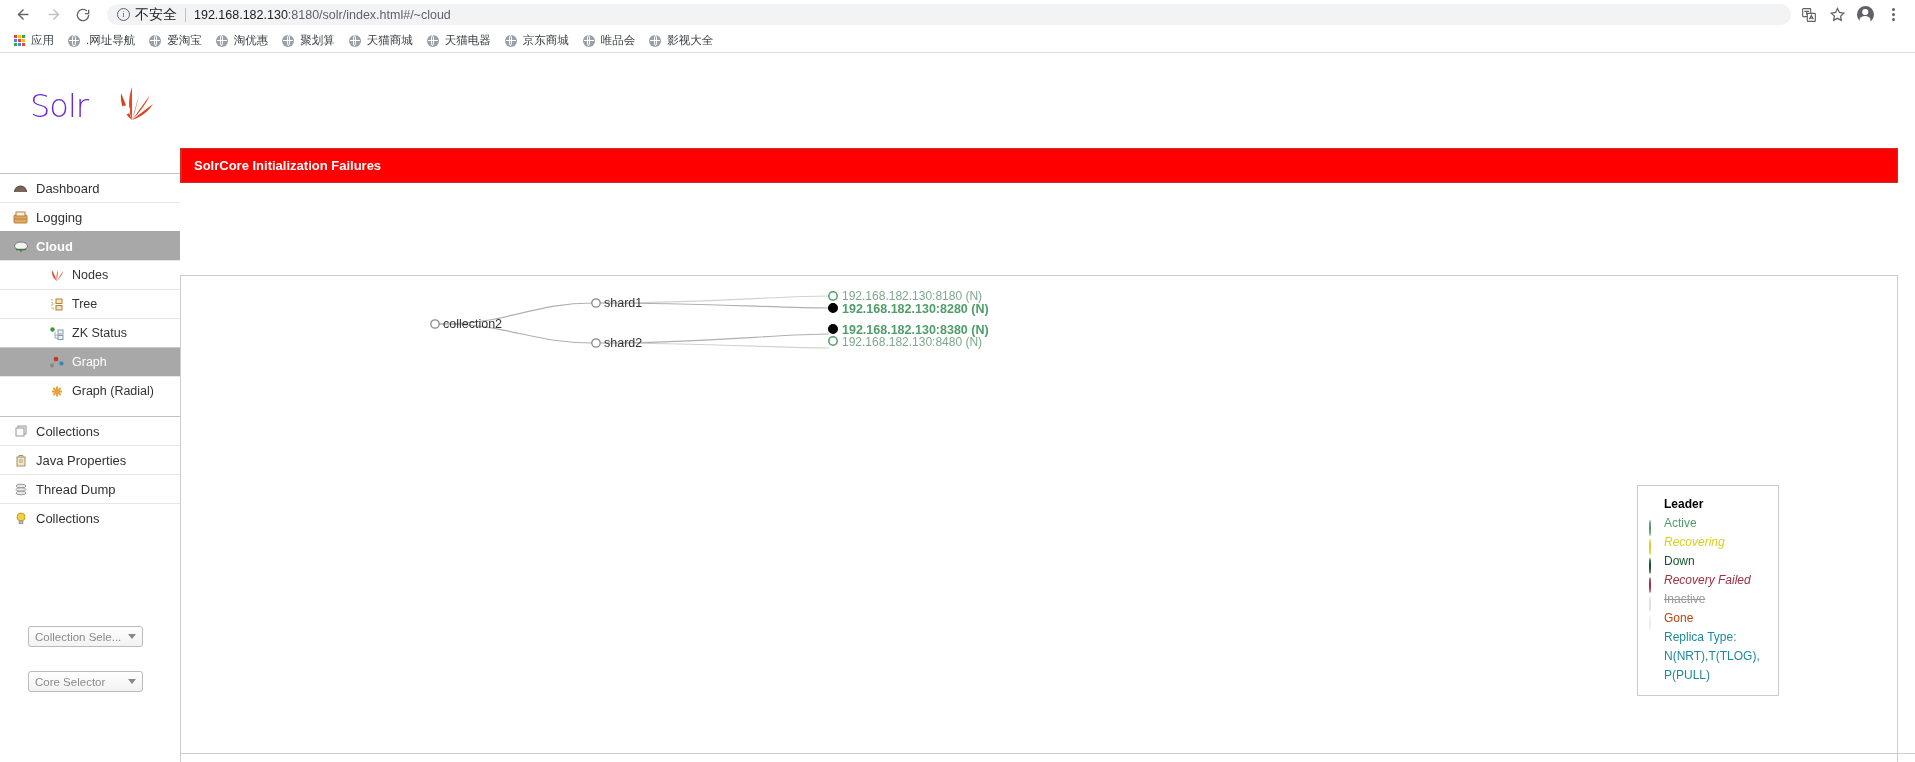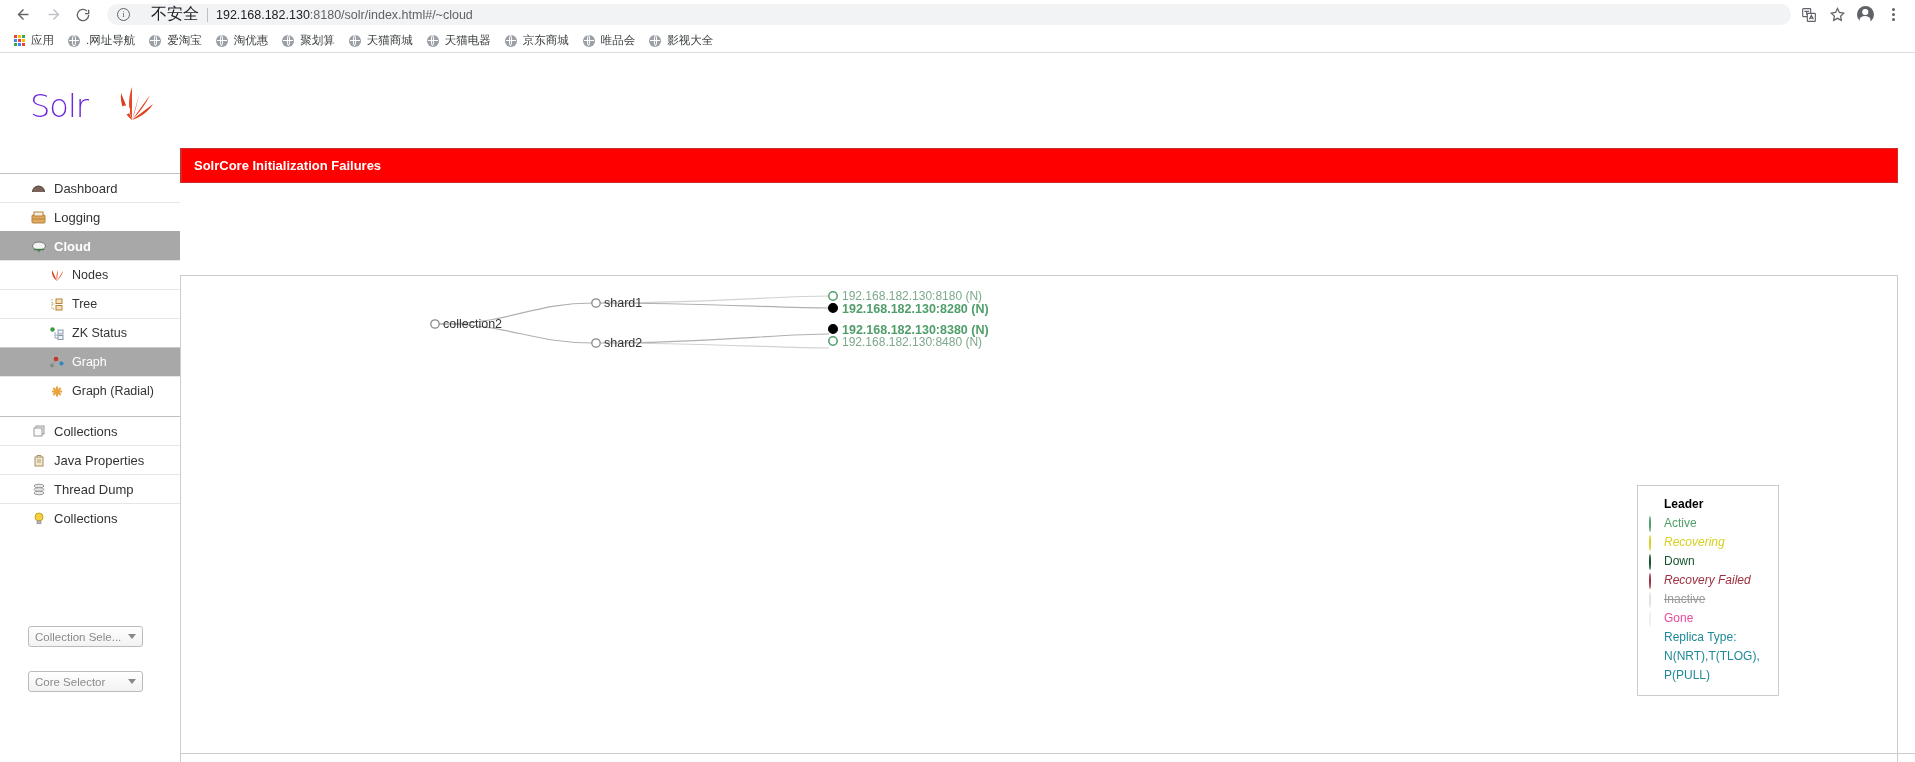--- a/index.html
+++ b/index.html
@@ -47,23 +47,23 @@
     border: 1.2px solid #5f6368;
     border-radius: 50%;
     color: #5f6368;
     font-size: 9px;
     line-height: 11px;
     text-align: center;
     font-family: "Liberation Serif", serif;
     flex: 0 0 auto;
   }
   .omni-security-text {
-    font-size: 16px;
+    font-size: 14px;
     color: #202124;
-    margin-left: 21px;
+    margin-left: 5px;
     white-space: nowrap;
   }
   .omni-divider {
     width: 1px; height: 14px;
     background: #bdc1c6;
     margin: 0 8px;
     flex: 0 0 auto;
   }
   .omni-url {
     font-size: 12.5px;
@@ -202,21 +202,21 @@
   .nav {
     position: absolute;
     left: 0; top: 120px;
     width: 180px;
     font-size: 13px;
   }
   .nav-row {
     display: flex;
     align-items: center;
     height: 29px;
-    padding-left: 30px;
+    padding-left: 12px;
     color: #333333;
     border-top: 1px solid #e6e6e6;
     position: relative;
   }
   .nav-row.first { border-top: 1px solid #c0c0c0; }
   .nav-row.sub {
     padding-left: 48px;
     font-size: 12.5px;
   }
   .nav-row.active {
@@ -308,21 +308,21 @@
     bottom: 82px;
     width: 142px;
     border: 1px solid #cccccc;
     background: #ffffff;
     padding: 9px 10px 10px 10px;
     font-size: 12px;
     line-height: 19px;
   }
   .legend-row {
     display: flex;
-    align-items: flex-start;
+    align-items: center;
     white-space: nowrap;
   }
   .legend-mark {
     width: 11px; height: 11px;
     margin-right: 5px;
     flex: 0 0 auto;
     position: relative;
     top: 1px;
   }
   .dot-filled {
@@ -343,21 +343,21 @@
     width: 8px; height: 8px;
     background: #1f8a99;
     margin: 2px 1px;
   }
   .lg-leader { color: #000000; font-weight: bold; }
   .lg-active { color: #4f9e6a; }
   .lg-recovering { color: #d6d020; font-style: italic; }
   .lg-down { color: #14532d; }
   .lg-failed { color: #a03040; font-style: italic; }
   .lg-inactive { color: #999999; text-decoration: line-through; }
-  .lg-gone { color: #ec4899; }
+  .lg-gone { color: #c2410c; }
   .legend-replica-wrap { display: flex; }
   .legend-replica-text { color: #1f8a99; white-space: normal; }
 
   
   .footer {
     position: absolute;
     left: 180px;
     right: 0;
     top: 700px;
     height: 33px;

